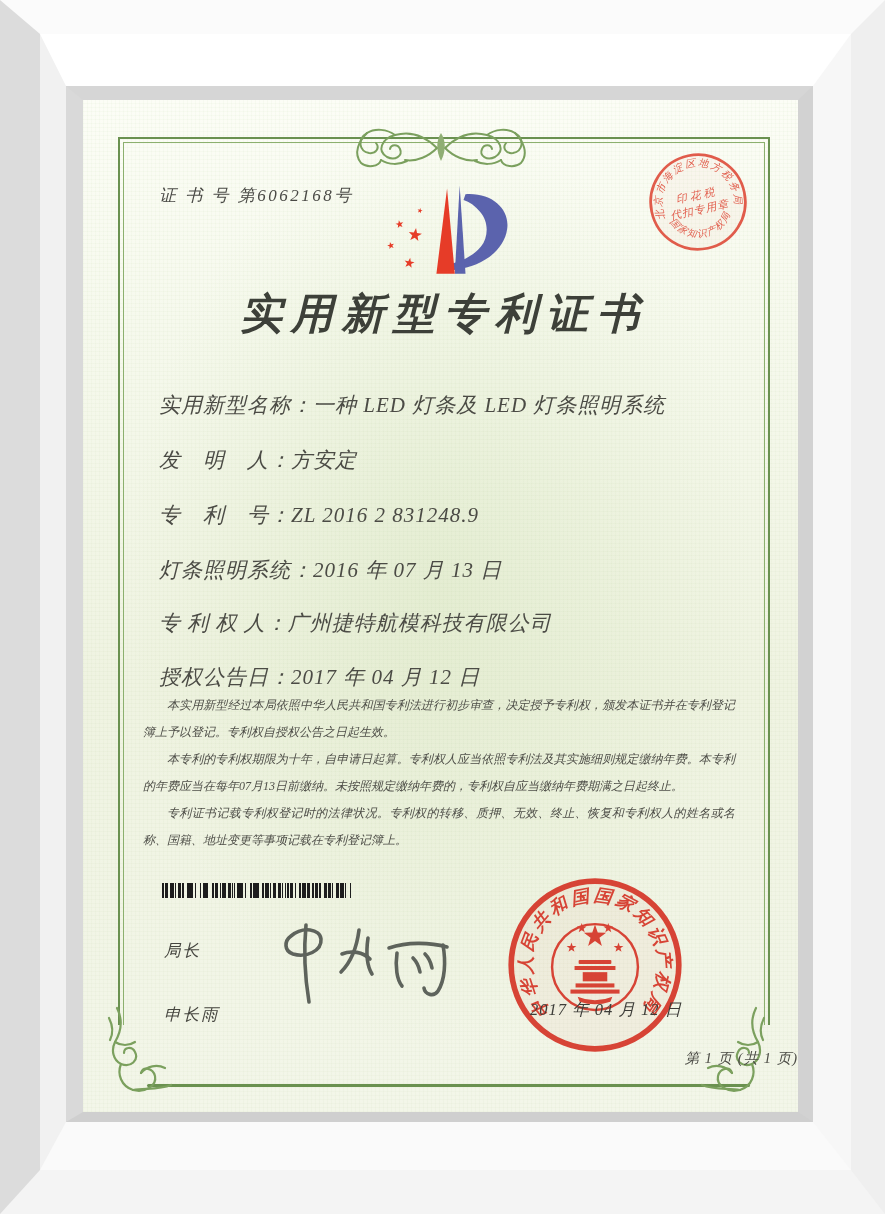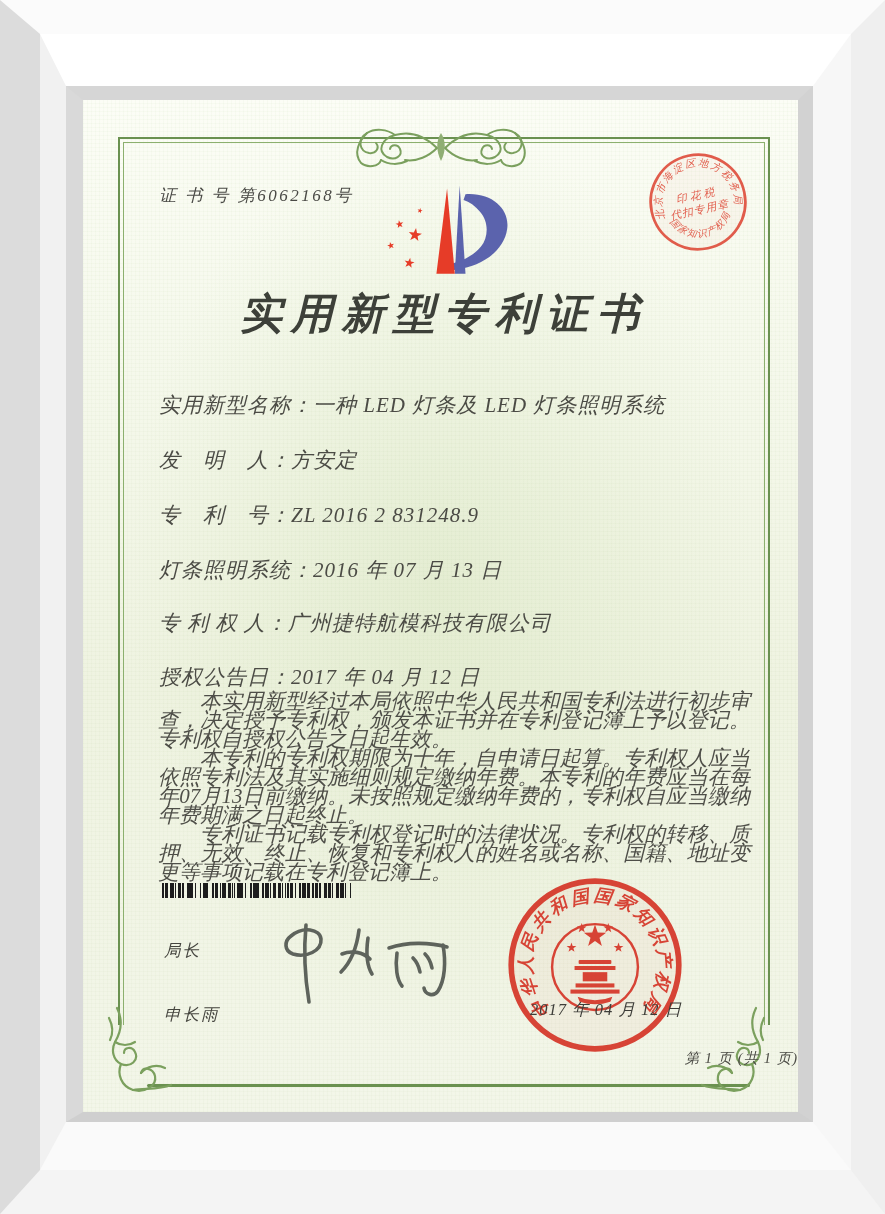--- a/index.html
+++ b/index.html
@@ -62,22 +62,22 @@
   .logo{position:absolute;left:303px;top:84px;}
   .title{
     position:absolute;top:186px;left:0;right:0;text-align:center;
     font-size:42px;font-weight:600;letter-spacing:9px;color:#3d4039;margin-left:7px;
   }
   .field-row{
     position:absolute;left:76px;font-size:21px;color:#4b4b45;
     letter-spacing:1px;white-space:nowrap;
   }
   .paras{
-    position:absolute;left:75px;top:592px;width:592px;
-    font-size:21px;line-height:19px;color:#4e4e48;
+    position:absolute;left:60px;top:592px;width:592px;
+    font-size:12px;line-height:27px;color:#4e4e48;
     text-align:justify;
   }
   .paras p{margin:0;text-indent:2em;}
   .barcode{
     position:absolute;left:79px;top:783px;width:190px;height:15px;
     background:
       repeating-linear-gradient(90deg,#1d1d1d 0 1.5px,transparent 1.5px 3px,#1d1d1d 3px 6px,transparent 6px 7.5px,#1d1d1d 7.5px 8.5px,transparent 8.5px 12.5px),
       repeating-linear-gradient(90deg,transparent 0 4px,#1d1d1d 4px 5px,transparent 5px 9px,#1d1d1d 9px 12px,transparent 12px 17px);
   }
   .director-title{position:absolute;left:81px;top:840px;font-size:16.5px;color:#45453f;letter-spacing:2px;}

